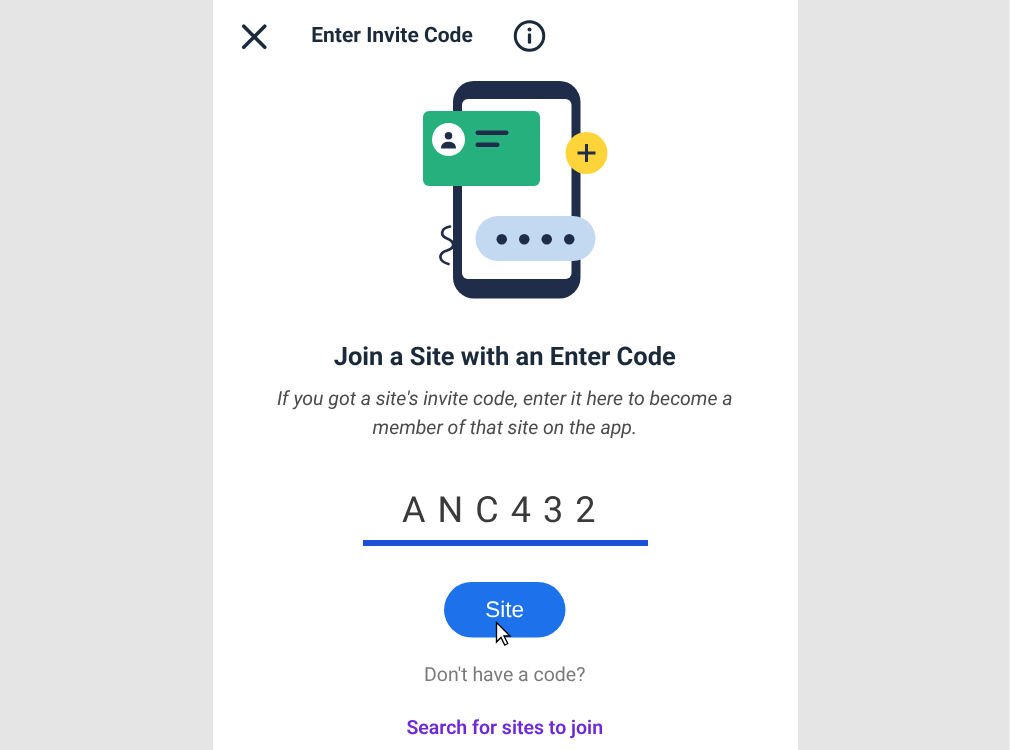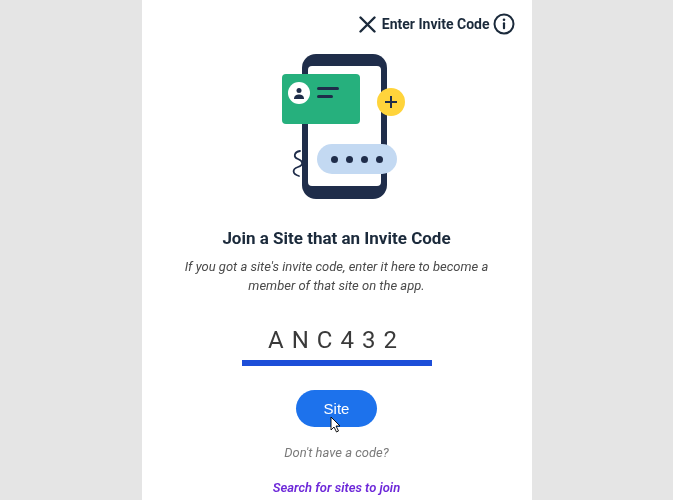--- a/index.html
+++ b/index.html
@@ -18,22 +18,23 @@
     position: relative;
     display: flex;
     flex-direction: column;
     align-items: center;
   }
   .topbar {
     width: 100%;
     height: 48px;
     display: flex;
     align-items: center;
-    justify-content: flex-end;
+    justify-content: flex-start;
     padding: 0 14px;
+    gap: 24px;
   }
   .topbar .title {
     font-size: 14px;
     font-weight: 700;
     color: #1b2a3b;
   }
   .icon-btn {
     width: 28px;
     height: 28px;
     display: flex;
@@ -145,21 +146,21 @@
     color: #4a4a4a;
     text-align: center;
     line-height: 1.45;
     padding: 0 36px;
     font-style: italic;
   }
   .code-input {
     margin-top: 26px;
     width: 190px;
     border: none;
-    border-bottom: 6px solid #1d4ed8;
+    border-bottom: 4px solid #1d4ed8;
     font-size: 24px;
     letter-spacing: 8px;
     text-align: center;
     color: #3a3a3a;
     padding: 4px 0 6px 0;
     outline: none;
     font-family: inherit;
     background: transparent;
   }
   .join-btn {
@@ -178,21 +179,20 @@
     position: absolute;
     left: 50%;
     bottom: -7px;
     transform: translateX(-50%);
     pointer-events: none;
   }
   .footer {
     margin-top: 18px;
     text-align: center;
     font-size: 13px;
-    font-style: italic;
   }
   .footer .q {
     color: #7a7a7a;
   }
   .footer .link {
     color: #6d28d9;
     font-weight: 600;
     cursor: pointer;
     margin-top: 20px;
   }
@@ -235,21 +235,21 @@
         <path d="M13 2 C7 3 6 8 11 10 C16 12 17 16 11 18 C5 20 5 25 12 27" stroke="#1f2d4a" stroke-width="1.8" fill="none" stroke-linecap="round"></path>
       </svg>
     <div class="bubble">
       <div class="dot"></div>
         <div class="dot"></div>
         <div class="dot"></div>
         <div class="dot"></div>
     </div>
   </div>
 
-  <div class="heading">Join a Site that an Invite Code</div>
+  <div class="heading">Join a Site with an Enter Code</div>
   <div class="subtext">If you got a site's invite code, enter it here to become a member of that site on the app.</div>
 
   <input class="code-input" type="text" value="ANC432" style="">
 
   <button class="join-btn">
     <span>Site</span>
     <svg class="cursor-arrow" width="14" height="18" viewBox="0 0 14 18">
         <path d="M2 1 L2 14 L5 11 L7.5 16 L9.5 15 L7 10 L11 10 Z" fill="#fff" stroke="#000" stroke-width="0.9"></path>
       </svg>
   </button>

